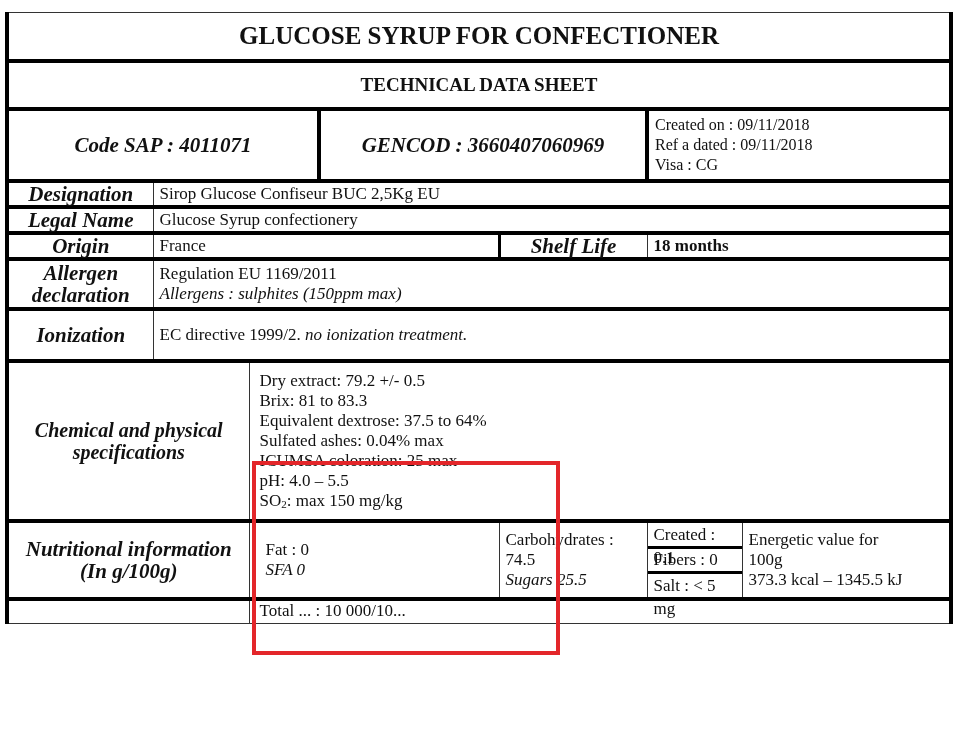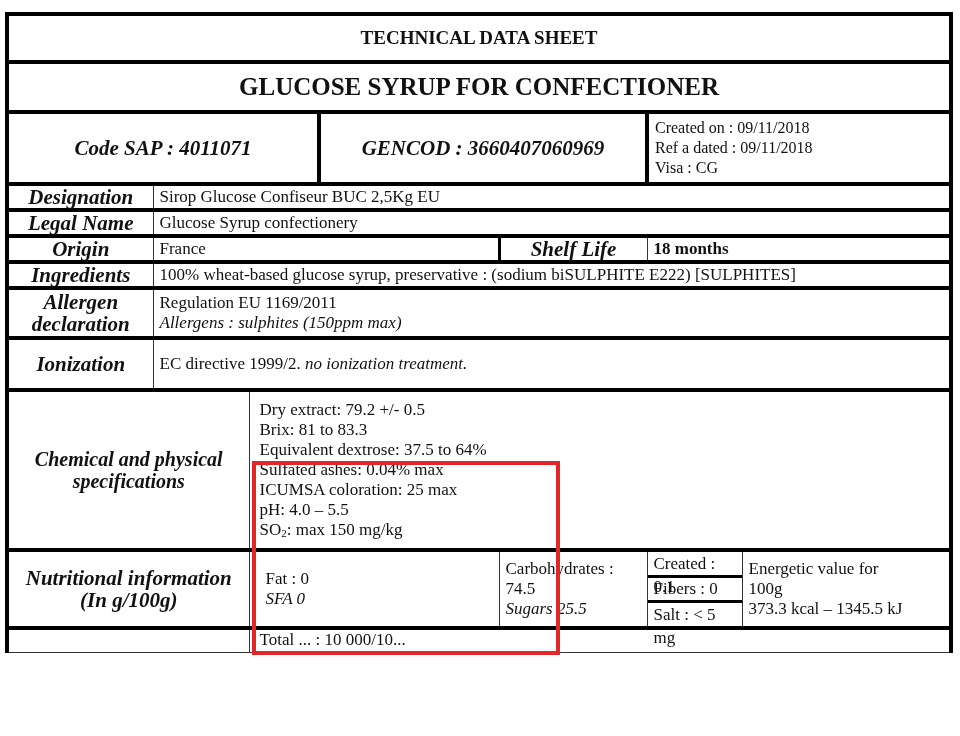--- a/index.html
+++ b/index.html
@@ -34,24 +34,24 @@
         <col style="width:70px">
         <col style="width:180px">
         <col style="width:98px">
         <col style="width:50px">
         <col style="width:95px">
         <col style="width:209px">
   </colgroup>
 
   <tbody>
         <tr>
-    <td colspan="8" class="title1 outer-l outer-r thick-t thick-b">TECHNICAL DATA SHEET</td>
+    <td colspan="8" class="title2 outer-l outer-r thick-b">GLUCOSE SYRUP FOR CONFECTIONER</td>
   </tr>
   <tr>
-    <td colspan="8" class="title2 outer-l outer-r thick-b">GLUCOSE SYRUP FOR CONFECTIONER</td>
+    <td colspan="8" class="title1 outer-l outer-r thick-t thick-b">TECHNICAL DATA SHEET</td>
   </tr>
   <tr>
     <td colspan="3" class="code outer-l thick-b" style="border-right:4px solid #000;">Code SAP : 4011071</td>
     <td colspan="3" class="code thick-b" style="border-right:4px solid #000; text-align:center;">GENCOD : 3660407060969</td>
     <td colspan="2" class="meta outer-r thick-b">
       <div>Created on : 09/11/2018</div>
       <div>Ref a dated : 09/11/2018</div>
       <div>Visa : CG</div>
     </td>
   </tr>
@@ -62,24 +62,20 @@
   </tr>
   <tr style="height:24px">
     <td class="lbl outer-l thick-b">Legal Name</td>
     <td colspan="7" class="outer-r thick-b">Glucose Syrup confectionery</td>
   </tr>
   <tr style="height:24px">
     <td class="lbl outer-l thick-b">Origin</td>
     <td colspan="3" class="thick-b" style="border-right:3px solid #000;">France</td>
     <td colspan="2" class="lbl thick-b">Shelf Life</td>
     <td colspan="2" class="bold outer-r thick-b">18 months</td>
-  </tr>
-  <tr style="height:24px">
-    <td class="lbl outer-l thick-b">Ingredients</td>
-    <td colspan="7" class="outer-r thick-b">100% wheat-based glucose syrup, preservative : (sodium biSULPHITE E222) [SULPHITES]</td>
   </tr>
   <tr style="height:50px">
     <td class="lbl outer-l thick-b">
       <div>Allergen</div>
       <div>declaration</div>
     </td>
     <td colspan="7" class="outer-r thick-b">
       <div>Regulation EU 1169/2011</div>
       <div class="it">Allergens : sulphites (150ppm max)</div>
     </td>

